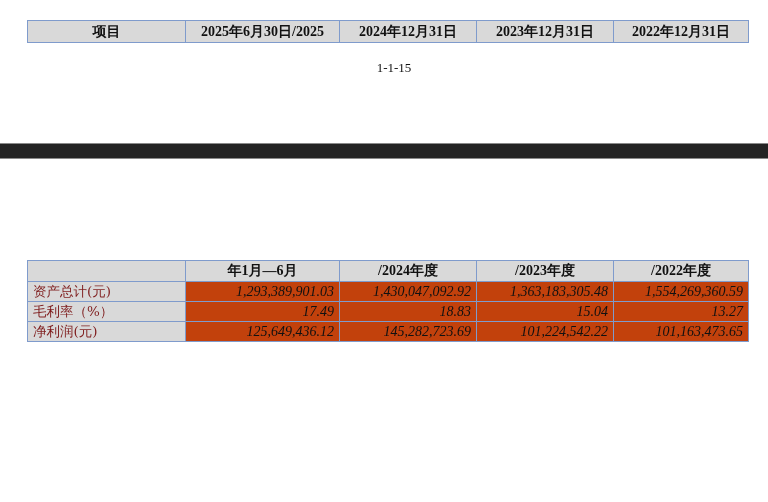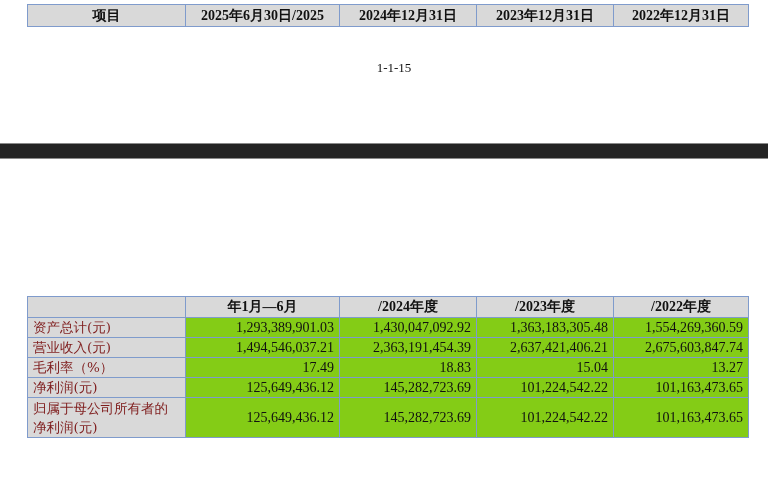--- a/index.html
+++ b/index.html
@@ -11,48 +11,48 @@
     }
     table { border-collapse: collapse; table-layout: fixed; position: absolute; left: 27px; }
     td, th {
       border: 1px solid #7f9bcc;
       padding: 0 5px;
       font-size: 14px;
       line-height: 18px;
       white-space: nowrap;
       overflow: hidden;
     }
-    .top-table { top: 4px; width: 721px; }
+    .top-table { top: 20px; width: 721px; }
     .top-table th {
       background: #d9d9d9;
       font-weight: bold;
       text-align: center;
       height: 21px;
       padding: 0;
     }
     .page-number {
       position: absolute; top: 60px; left: 16px; width: 756px;
       text-align: center; font-size: 13px;
     }
     .dark-band {
       position: absolute; left: 0; top: 143px; width: 768px; height: 14px;
       background: #242424;
       border-top: 1px solid #8a8a8a;
       border-bottom: 1px solid #8a8a8a;
     }
-    .main-table { top: 260px; width: 721px; margin-top: 36px; }
+    .main-table { top: 260px; width: 721px; }
     .main-table th {
       background: #d9d9d9; font-weight: bold; text-align: center; height: 20px; padding: 0;
     }
     .main-table td.label {
       background: #d9d9d9; text-align: left; white-space: normal;
       font-family: "DejaVu Serif", "Liberation Serif", serif; font-size: 13.5px; line-height: 19px;
       color: #7f1d1d;
     }
-    .main-table td.num { text-align: right; background: #84cc16; }
+    .main-table td.num { text-align: right; background: #c2410c; font-style: italic; }
     .main-table tr.r1 td { height: 18px; }
     .main-table tr.r2 td { height: 39px; }
     .main-table tr.r3 td { height: 40px; }
   </style>
 </head>
 <body>
 
 <table class="top-table">
   <colgroup>
       <col style="width:158px">
@@ -93,42 +93,28 @@
     <th>/2022年度</th>
   </tr>
   <tr class="r1">
     <td class="label">资产总计(元)</td>
     <td class="num">1,293,389,901.03</td>
     <td class="num">1,430,047,092.92</td>
     <td class="num">1,363,183,305.48</td>
     <td class="num">1,554,269,360.59</td>
   </tr>
   <tr class="r1">
-    <td class="label">营业收入(元)</td>
-    <td class="num">1,494,546,037.21</td>
-    <td class="num">2,363,191,454.39</td>
-    <td class="num">2,637,421,406.21</td>
-    <td class="num">2,675,603,847.74</td>
-  </tr>
-  <tr class="r1">
     <td class="label">毛利率（%）</td>
     <td class="num">17.49</td>
     <td class="num">18.83</td>
     <td class="num">15.04</td>
     <td class="num">13.27</td>
   </tr>
   <tr class="r1">
     <td class="label">净利润(元)</td>
     <td class="num">125,649,436.12</td>
     <td class="num">145,282,723.69</td>
     <td class="num">101,224,542.22</td>
     <td class="num">101,163,473.65</td>
   </tr>
-  <tr class="r2">
-    <td class="label">归属于母公司所有者的净利润(元)</td>
-    <td class="num">125,649,436.12</td>
-    <td class="num">145,282,723.69</td>
-    <td class="num">101,224,542.22</td>
-    <td class="num">101,163,473.65</td>
-  </tr>
 
 </tbody>
   </table>
 
 </body></html>

